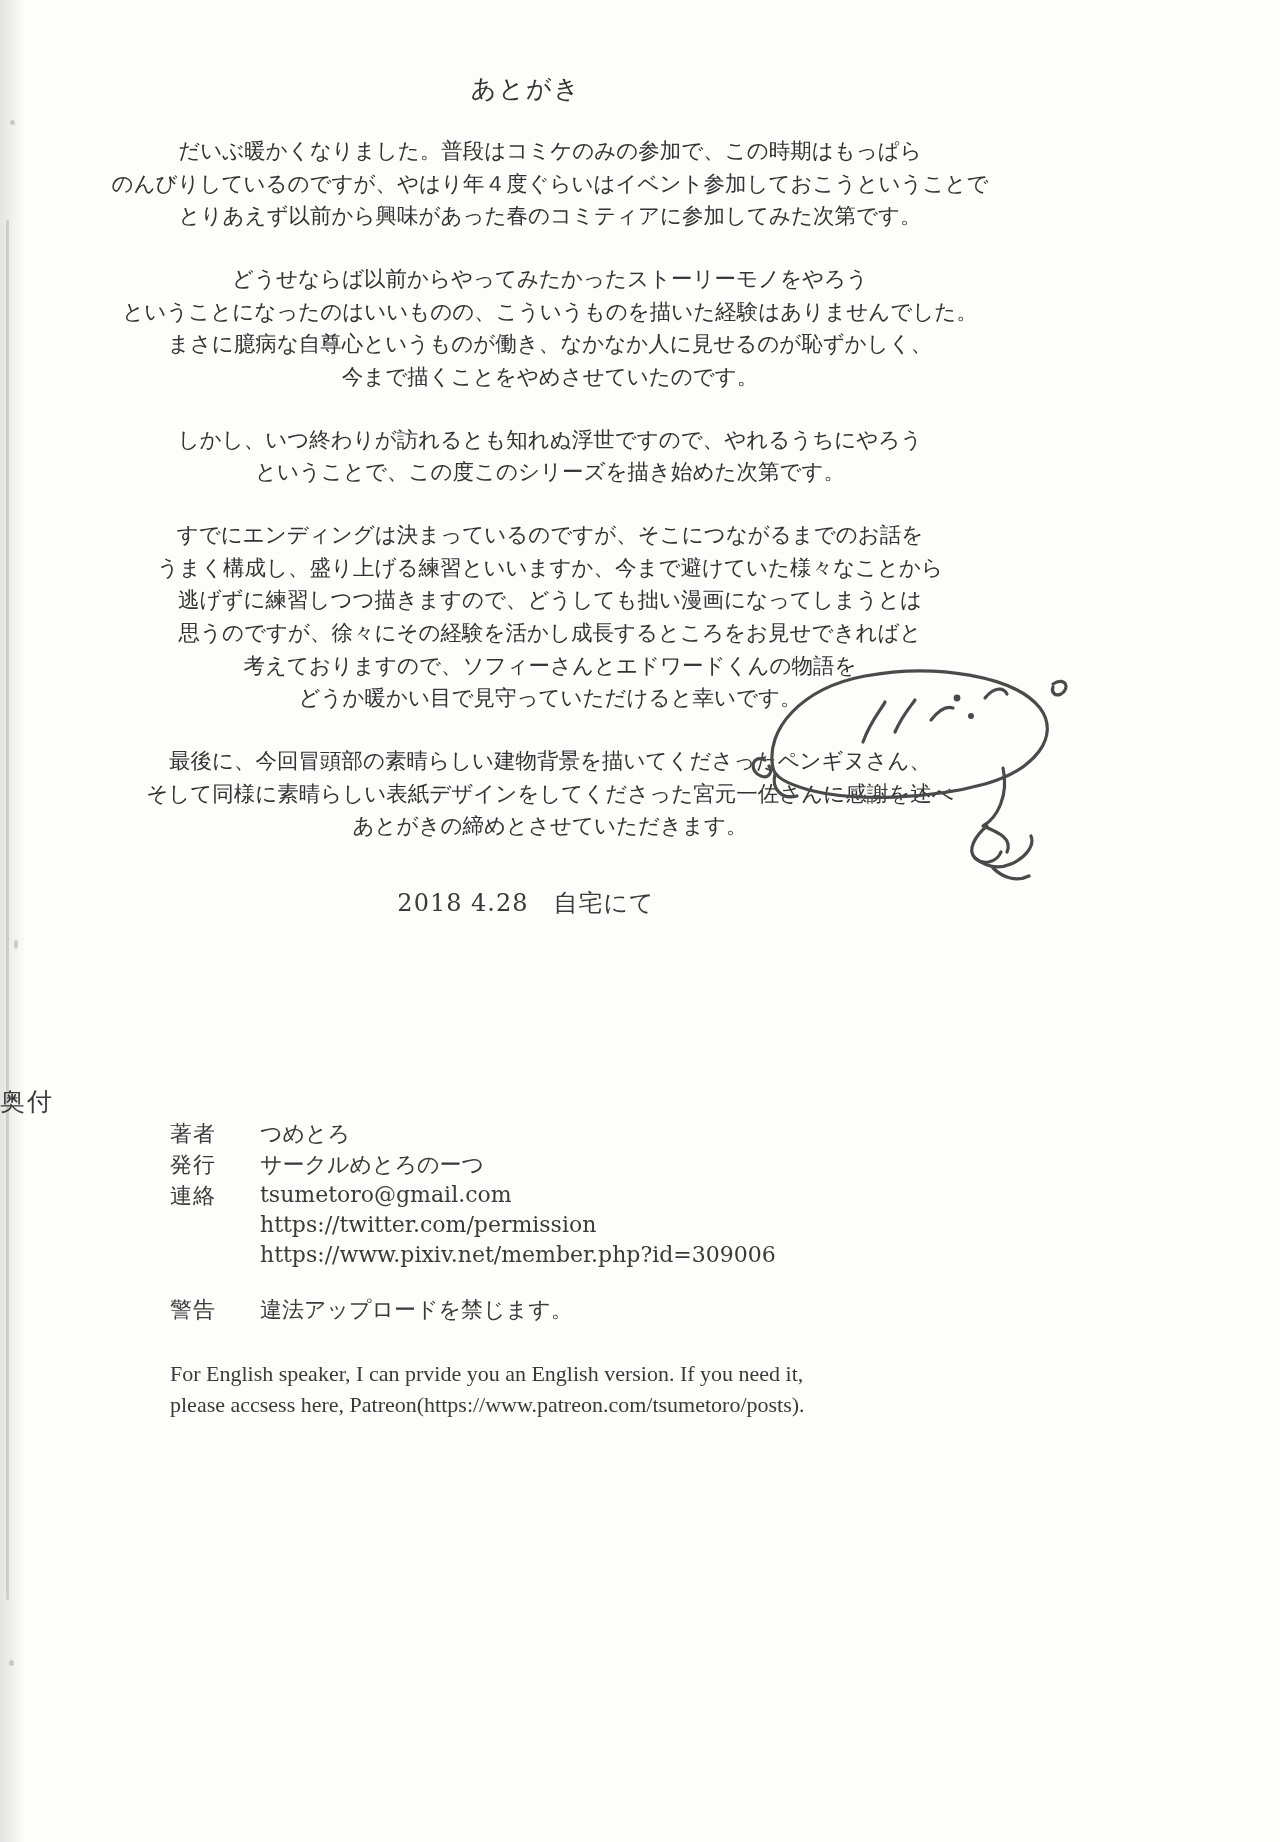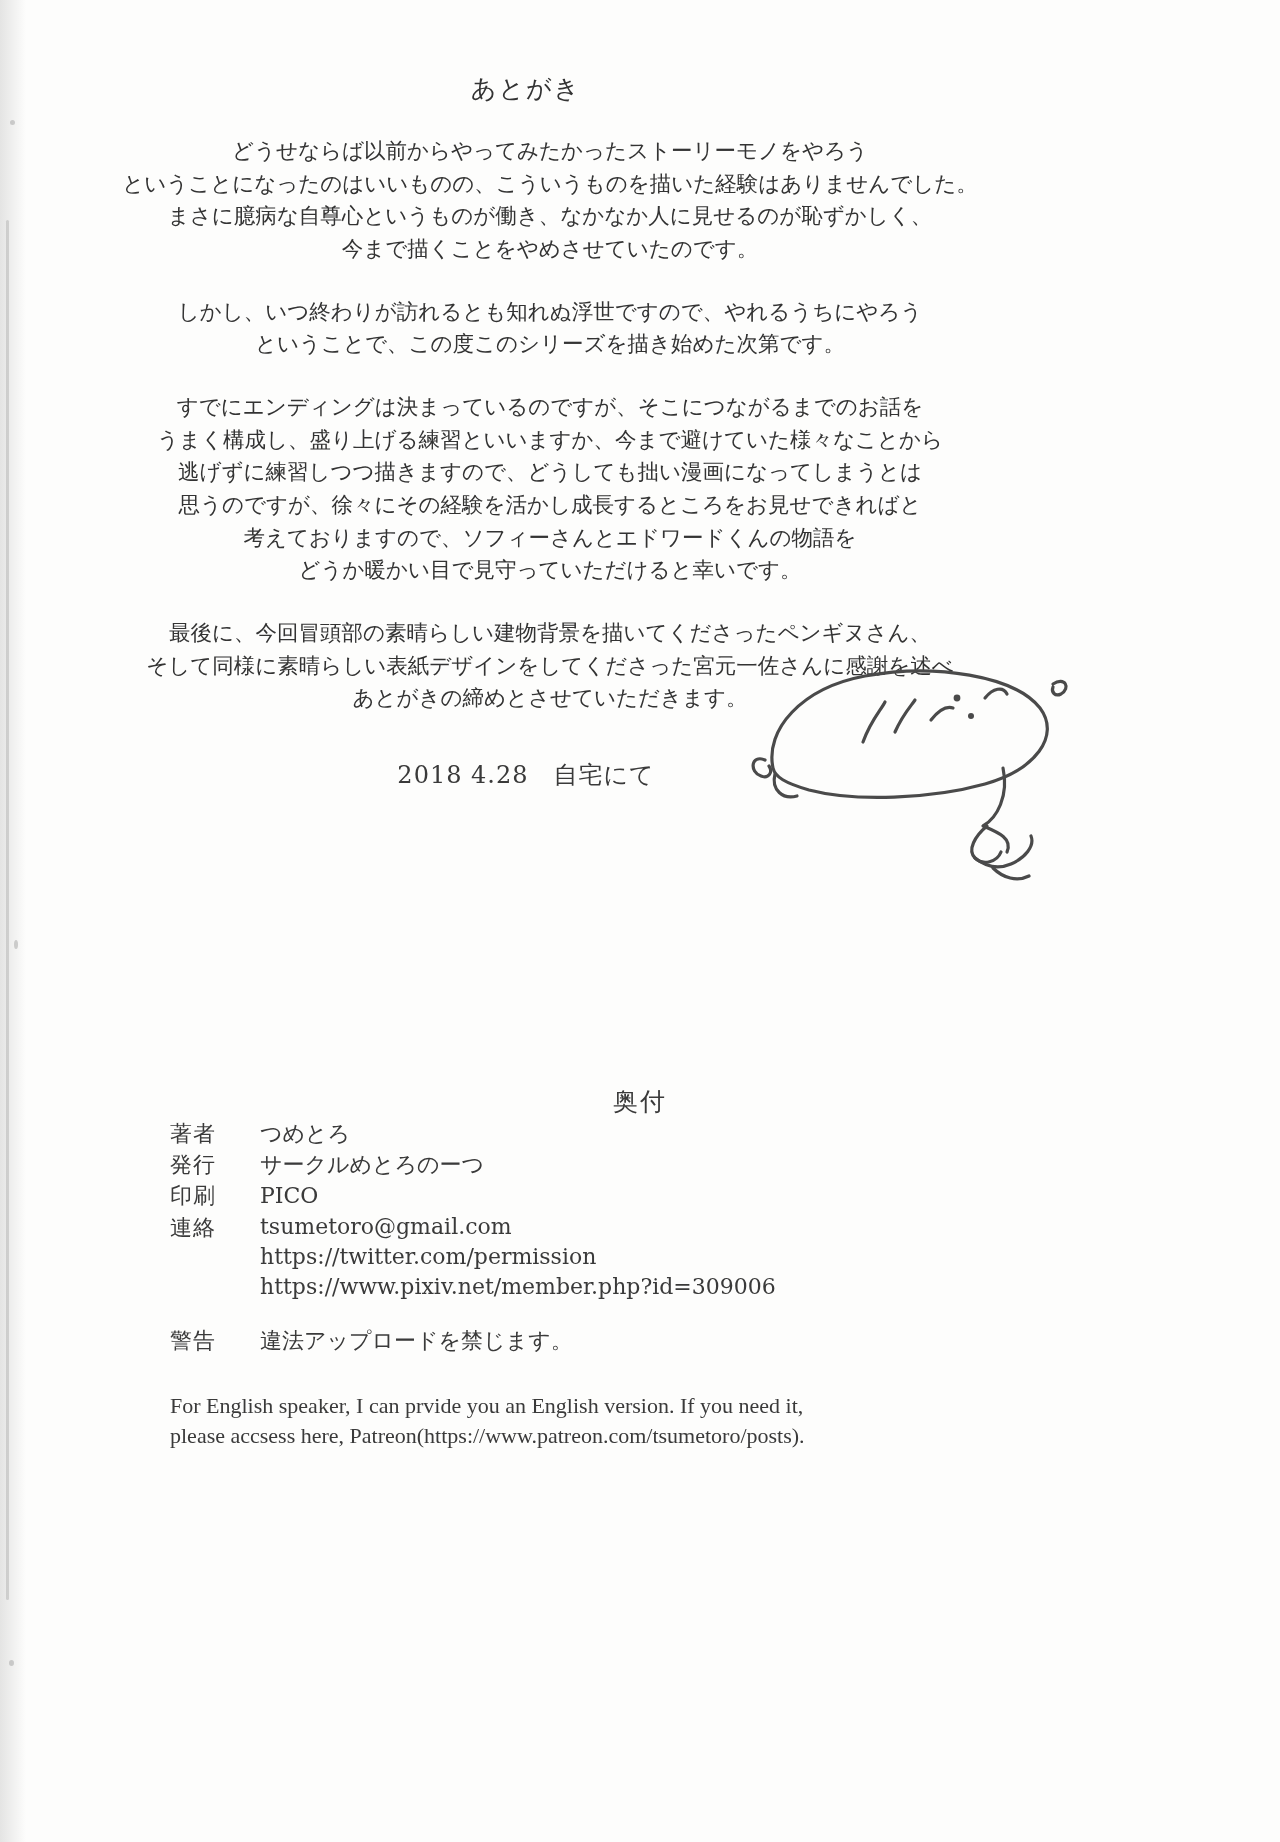--- a/index.html
+++ b/index.html
@@ -87,21 +87,20 @@
     height: 250px;
   }
   
   .colophon {
     position: absolute;
     left: 0;
     top: 1085px;
     width: 1280px;
   }
   .colophon-title {
-    text-align: center;
     font-size: 25px;
     letter-spacing: 2px;
     font-family: Liberation Serif, serif;
   }
   .colophon-body {
     margin-left: 170px;
     font-size: 22px;
     line-height: 1.42;
     font-family: "DejaVu Serif", serif;
   }
@@ -153,20 +152,23 @@
 <div class="page">
 
   <div class="scan-edge-left"></div>
   <div class="scan-speck" style="left:10px; top:120px; width:5px; height:5px;"></div>
   <div class="scan-speck" style="left:14px; top:940px; width:4px; height:9px;"></div>
   <div class="scan-speck" style="left:9px; top:1660px; width:5px; height:6px;"></div>
 
   <div class="afterword">
     <div class="section-title">あとがき</div>
 
+    <div class="para p1">だいぶ暖かくなりました。普段はコミケのみの参加で、この時期はもっぱら
+のんびりしているのですが、やはり年４度ぐらいはイベント参加しておこうということで
+とりあえず以前から興味があった春のコミティアに参加してみた次第です。</div>
     <div class="para p2">どうせならば以前からやってみたかったストーリーモノをやろう
 ということになったのはいいものの、こういうものを描いた経験はありませんでした。
 まさに臆病な自尊心というものが働き、なかなか人に見せるのが恥ずかしく、
 今まで描くことをやめさせていたのです。</div>
     <div class="para p3">しかし、いつ終わりが訪れるとも知れぬ浮世ですので、やれるうちにやろう
 ということで、この度このシリーズを描き始めた次第です。</div>
     <div class="para p4">すでにエンディングは決まっているのですが、そこにつながるまでのお話を
 うまく構成し、盛り上げる練習といいますか、今まで避けていた様々なことから
 逃げずに練習しつつ描きますので、どうしても拙い漫画になってしまうとは
 思うのですが、徐々にその経験を活かし成長するところをお見せできればと
@@ -212,24 +214,20 @@
     <div class="colophon-body">
       <div class="kv">
         <div class="k">著者</div>
         <div class="v">つめとろ</div>
       </div>
       <div class="kv">
         <div class="k">発行</div>
         <div class="v">サークルめとろのーつ</div>
       </div>
       <div class="kv">
-        <div class="k">印刷</div>
-        <div class="v">PICO</div>
-      </div>
-      <div class="kv">
         <div class="k">連絡</div>
         <div class="v contact-lines">
           <div>tsumetoro@gmail.com</div>
           <div>https://twitter.com/permission</div>
           <div>https://www.pixiv.net/member.php?id=309006</div>
         </div>
       </div>
 
 
       <div class="warn-row">

